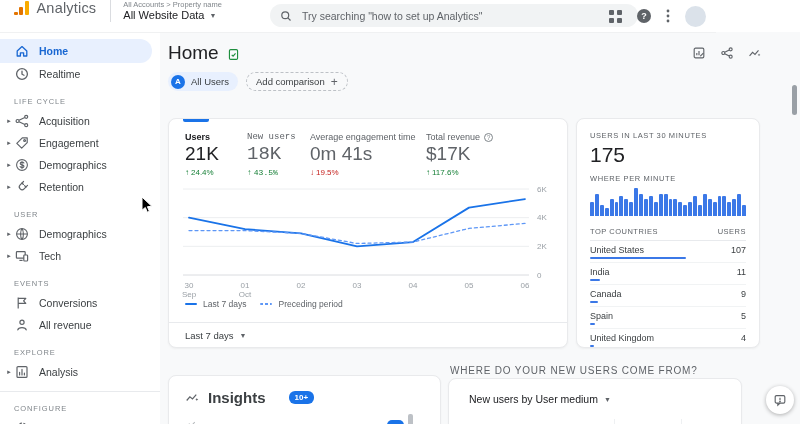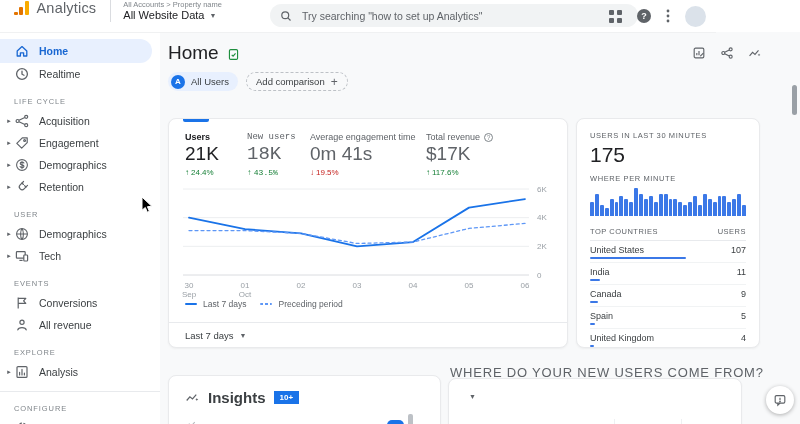--- a/index.html
+++ b/index.html
@@ -87,25 +87,25 @@
   .rt-cols{display:flex;justify-content:space-between;font-size:7.5px;letter-spacing:.5px;color:#5f6368;margin-top:11px;padding-bottom:4px;border-bottom:1px solid #e8eaed;}
   .country-row{border-bottom:1px solid #f1f3f4;padding:4px 0 3px 0;}
   .cr-line{display:flex;justify-content:space-between;align-items:center;}
   .cr-name{font-size:9px;color:#3c4043;}
   .cr-users{font-size:9px;color:#3c4043;}
   .cr-bar{height:2px;background:#3b78e7;border-radius:1px;margin-top:2px;max-width:96px;}
   
   .insights-card{left:8px;top:343px;width:273px;height:70px;overflow:hidden;}
   .ins-header{display:flex;align-items:center;gap:8px;padding:13px 16px 0 16px;}
   .ins-title{font-size:15px;font-weight:bold;color:#3c4043;}
-  .ins-badge{background:#1a73e8;color:#fff;font-size:8px;font-weight:bold;border-radius:0;padding:2px 6px;}
+  .ins-badge{background:#1a73e8;color:#fff;font-size:8px;font-weight:bold;border-radius:6px;padding:2px 6px;margin-left:15px;}
   .ins-ghost{position:absolute;left:16px;top:42px;color:#b6babd;display:inline-flex;}
   .ins-mini-badge{position:absolute;left:218px;top:44px;width:17px;height:10px;border-radius:5px;background:#1a73e8;}
   .ins-scroll{position:absolute;right:27px;top:38px;width:5px;height:24px;background:#bdc1c6;border-radius:2px;}
-  .section-label{position:absolute;left:290px;top:333px;font-size:13px;letter-spacing:.8px;color:#5f6368;}
+  .section-label{position:absolute;left:290px;top:333px;font-size:10px;letter-spacing:.8px;color:#5f6368;}
   .newusers-card{left:288px;top:346px;width:294px;height:70px;overflow:hidden;}
   .nu-dropdown{display:flex;align-items:center;gap:6px;font-size:10.5px;color:#202124;padding:14px 0 0 20px;cursor:pointer;}
   .nu-grid-v{position:absolute;top:40px;width:1px;height:30px;background:#eef0f2;}
   
   .scroll-thumb{position:absolute;left:792px;top:85px;width:5px;height:30px;background:#9aa0a6;border-radius:2.5px;z-index:9;}
   .feedback-fab{position:absolute;left:766px;top:386px;width:28px;height:28px;border-radius:50%;background:#fff;box-shadow:0 1px 4px rgba(0,0,0,.3);display:flex;align-items:center;justify-content:center;color:#5f6368;z-index:9;cursor:pointer;}
   .cursor{position:absolute;left:141px;top:196px;z-index:20;pointer-events:none;}
 </style>
 </head>
 <body>
@@ -499,20 +499,21 @@
           <path d="M1.8 11.2l3.4-3.9 2.8 2.3 4-4.6"></path>
         </svg>
     </span>
     <span class="ins-mini-badge"></span>
     <span class="ins-scroll"></span>
   </section>
 
   <div class="section-label">WHERE DO YOUR NEW USERS COME FROM?</div>
   <section class="card newusers-card">
     <div class="nu-dropdown">
+      <span>New users by User medium</span>
       <span class="caret">▼</span>
     </div>
     <span class="nu-grid-v" style="left:165px"></span>
     <span class="nu-grid-v" style="left:232px"></span>
   </section>
 
 </main>
 
 <div class="scroll-thumb"></div>
 <div class="feedback-fab">

